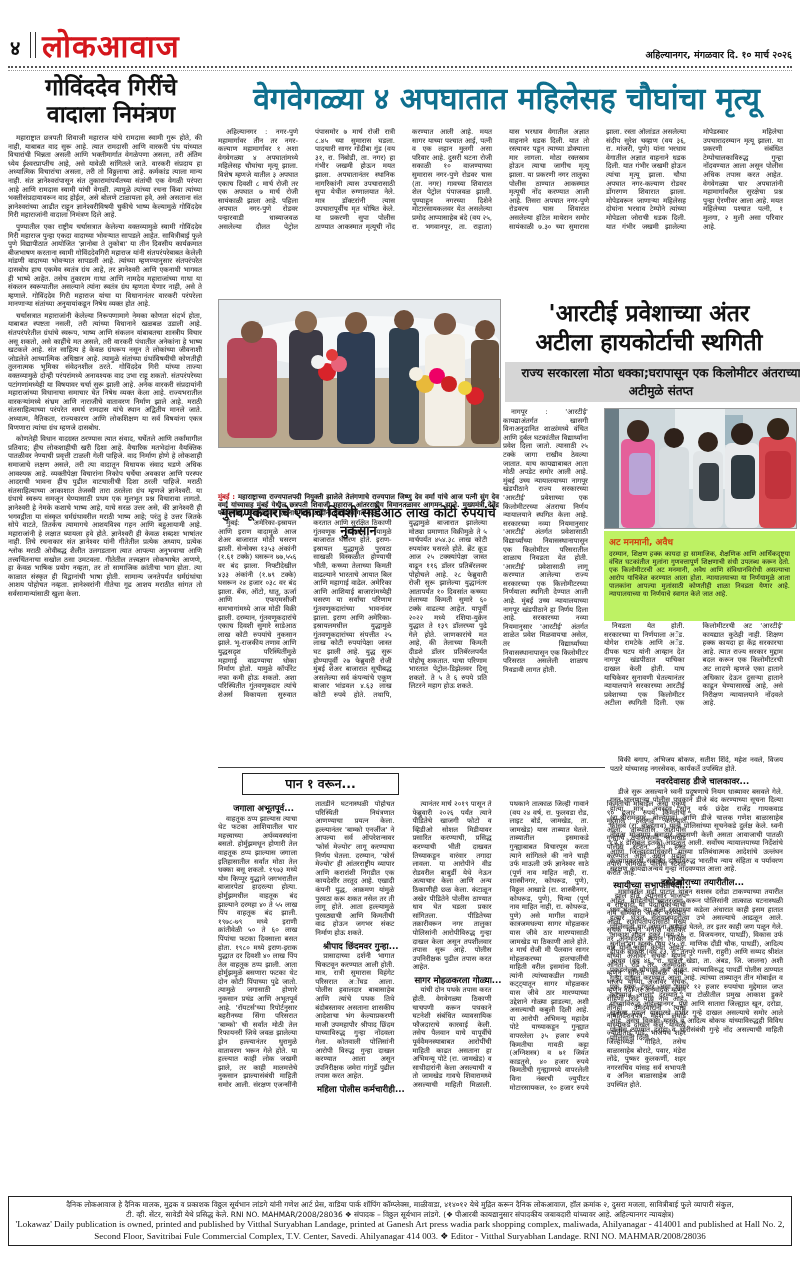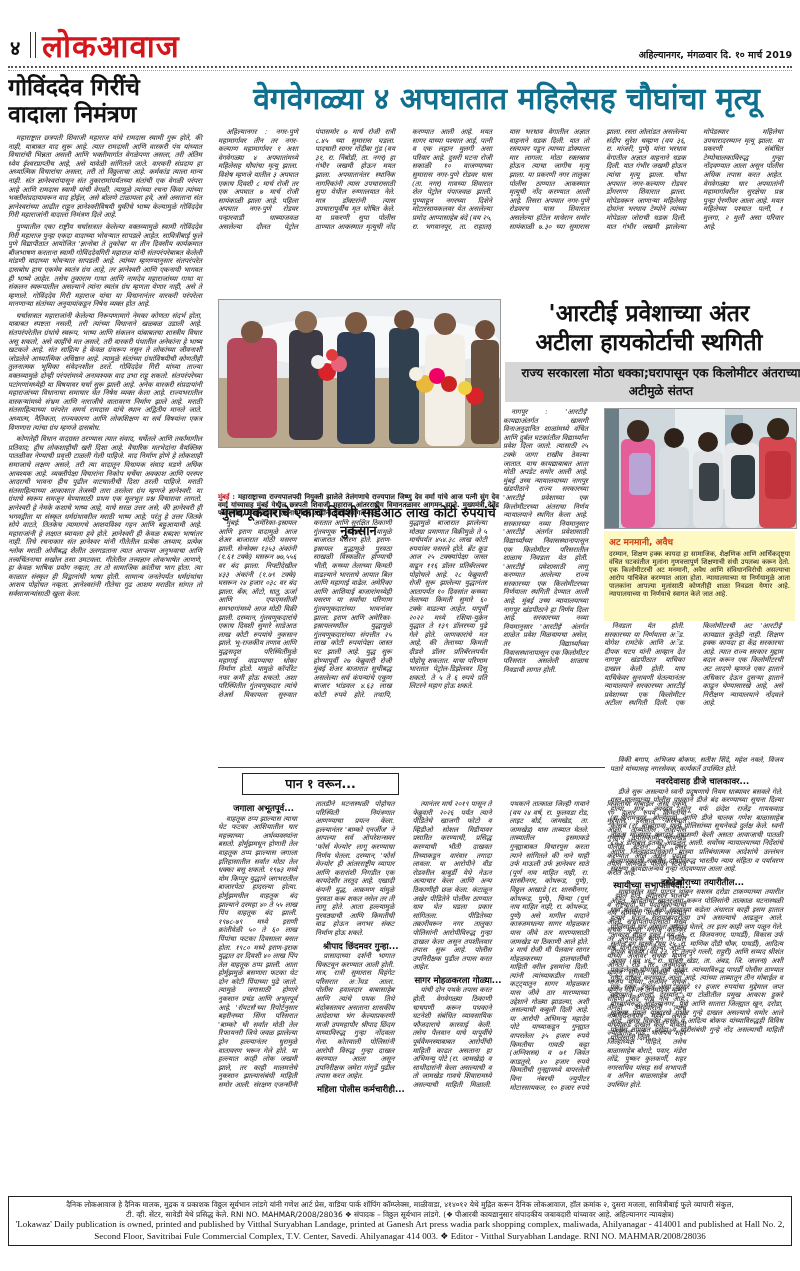--- a/index.html
+++ b/index.html
@@ -8,25 +8,25 @@
   .abs{position:absolute;}
   
   .pageno{left:10px;top:34px;font-size:20px;font-weight:bold;}
   .mast-divider{left:30px;top:32px;width:4px;height:26px;border-left:1px solid #333;border-right:1px solid #333;}
   .masthead{left:42px;top:24px;font-size:31px;font-weight:bold;color:#d4161c;letter-spacing:1px;}
   .dateline{right:8px;top:48px;font-size:9.5px;font-weight:bold;text-align:right;}
   .toprule{left:8px;top:66px;width:784px;border-top:2px dotted #555;}
   .toprule2{left:8px;top:70px;width:784px;border-top:1px dotted #999;}
   
   .body-txt{font-size:7px;line-height:8.6px;text-align:justify;}
-  .body-txt p{margin:0 12px 3px 0;text-indent:8px;font-style:italic;}
+  .body-txt p{margin:0 12px 3px 0;text-indent:8px;}
   .sub-h{font-weight:bold;font-size:8.5px;text-align:center;margin:4px 0 2px;}
   
   .left-col{left:8px;top:74px;width:206px;height:1116px;overflow:hidden;}
-  .left-headline{font-size:23px;line-height:27px;font-weight:bold;margin:0 0 6px;}
+  .left-headline{font-size:23px;line-height:27px;font-weight:bold;text-align:center;margin:0 0 6px;}
   .edit-box{float:left;width:102px;height:74px;border:1px solid #bbb;margin:2px 6px 2px 0;
             background:linear-gradient(135deg,#ffffff 55%,#dfeef2 100%);position:relative;}
   .edit-label{position:absolute;left:4px;bottom:26px;color:#d4161c;font-weight:bold;font-size:13px;}
   
   .main-headline{left:218px;top:74px;width:577px;font-size:30px;line-height:50px;font-weight:bold;
                  color:#0f6f8e;text-align:center;white-space:nowrap;}
   .main-body{left:218px;top:128px;width:577px;height:168px;overflow:hidden;
              column-count:6;column-gap:5px;}
   
   .photo1{left:218px;top:299px;width:281px;height:147px;overflow:hidden;border:1px solid #999;}
@@ -40,41 +40,41 @@
   
   .cont-box{left:242px;top:773px;width:155px;height:20px;border:1.5px solid #222;
             font-size:12.5px;font-weight:bold;text-align:center;line-height:20px;}
   .cont-body{left:218px;top:800px;width:480px;height:390px;overflow:hidden;column-count:5;column-gap:6px;}
   
   .rte-h{left:503px;top:299px;width:292px;font-size:23px;line-height:29px;font-weight:bold;text-align:center;}
   .rte-sub{left:505px;top:362px;width:312px;height:38px;background:#d6d6d6;
            font-size:12px;line-height:18px;font-weight:bold;text-align:center;padding-top:2px;}
   .rte-col1{left:503px;top:408px;width:97px;height:358px;overflow:hidden;}
   .rte-photo{left:604px;top:408px;width:191px;height:119px;overflow:hidden;border:1px solid #999;}
-  .peach-box{left:604px;top:531px;width:181px;height:82px;background:#fef9c3;padding:4px 5px;overflow:hidden;}
+  .peach-box{left:604px;top:531px;width:181px;height:82px;background:#bef264;padding:4px 5px;overflow:hidden;}
   .peach-title{color:#d2400e;font-weight:bold;font-size:9px;margin:0 0 2px;}
   .peach-body{font-size:6.7px;line-height:8.1px;text-align:justify;}
   .rte-cols2{left:604px;top:622px;width:191px;height:130px;overflow:hidden;column-count:2;column-gap:6px;}
   
   .right-bottom{left:610px;top:756px;width:185px;height:432px;overflow:hidden;}
   
   .footer{left:8px;top:1196px;width:772px;border:1px solid #222;padding:3px 5px;text-align:center;}
   .footer .mr{font-size:7.4px;line-height:9.5px;}
   .footer .en{font-family:"Liberation Serif",serif;font-size:9px;line-height:11.5px;}
   svg{display:block;}
 </style>
 </head>
 <body>
 
 <div class="page">
 
   <div class="abs pageno">४</div>
   <div class="abs mast-divider"></div>
   <div class="abs masthead">लोकआवाज</div>
-  <div class="abs dateline">अहिल्यानगर, मंगळवार दि. १० मार्च 2019</div>
+  <div class="abs dateline">अहिल्यानगर, मंगळवार दि. १० मार्च २०२६</div>
   <div class="abs toprule"></div>
   <div class="abs toprule2"></div>
 
   <div class="abs left-col">
     <div class="left-headline">
       <div>गोविंददेव गिरींचे</div>
       <div>वादाला निमंत्रण</div>
     </div>
     <div class="body-txt">
       <p>महाराष्ट्रात छत्रपती शिवाजी महाराज यांचे रामदास स्वामी गुरू होते, की नाही, याबाबत वाद सुरू आहे. त्यात रामदासी आणि वारकरी पंथ यांच्यात विचारांची भिन्नता असली आणि भक्तीमार्गात वेगळेपणा असला, तरी अंतिम ध्येय ईश्वरप्राप्तीच आहे, असे यावेळी सांगितले जाते. वारकरी संप्रदाय हा अध्यात्मिक विचारांचा असला, तरी तो विठ्ठलाचा आहे. कर्मकांड त्याला मान्य नाही. संत ज्ञानेश्वरांपासून संत तुकारामांपर्यंतच्या संतांची एक वेगळी परंपरा आहे आणि रामदास स्वामी यांची वेगळी. त्यामुळे त्यांच्या रचना किंवा त्यांच्या भक्तीसंप्रदायावरून वाद होईल, असे बोलणे टाळायला हवे, असे असताना संत ज्ञानेश्वरांच्या आढीत राहून ज्ञानेश्वरीविषयी चुकीचे भाष्य केल्यामुळे गोविंददेव गिरी महाराजांनी वादाला निमंत्रण दिले आहे.</p>

